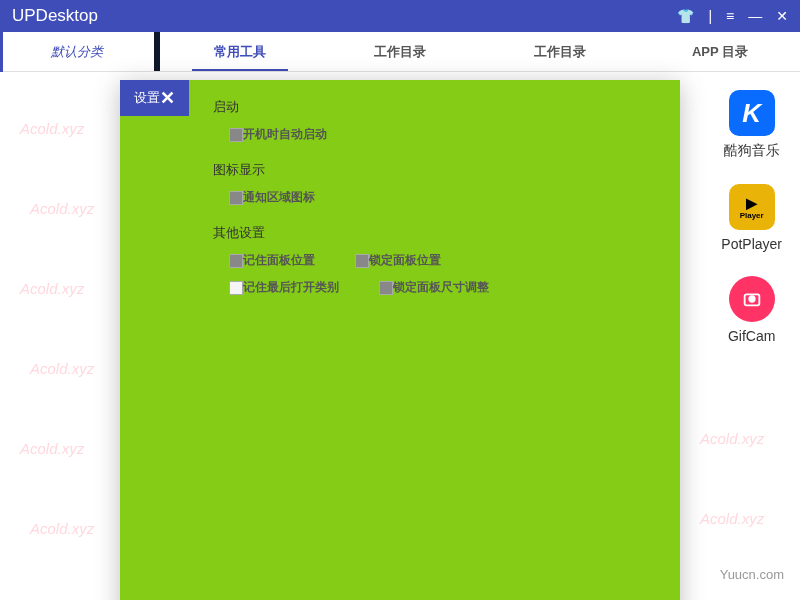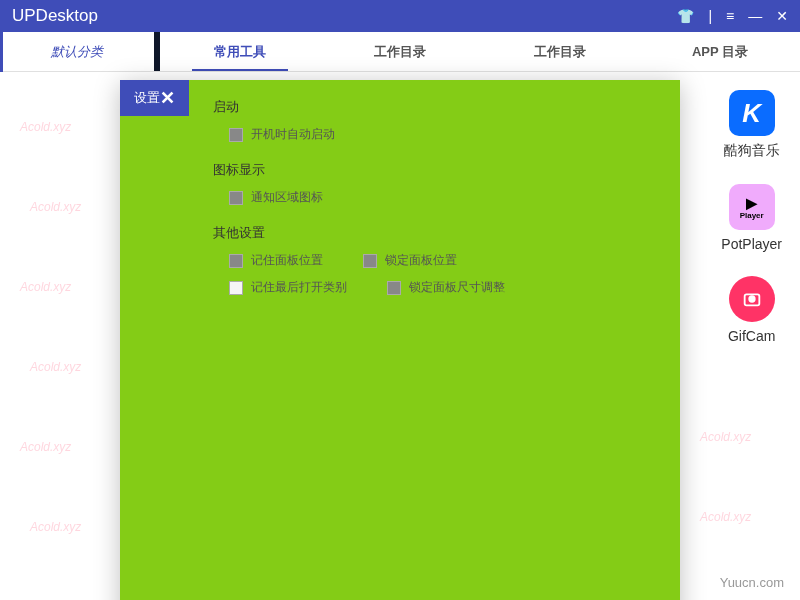--- a/index.html
+++ b/index.html
@@ -22,43 +22,43 @@
 
 .main { display: flex; height: calc(100% - 72px); }
 .content { flex: 1; position: relative; }
 
 .apps { position: absolute; right: 18px; top: 90px; display: flex; flex-direction: column; gap: 24px; align-items: center; }
 .app { display: flex; flex-direction: column; align-items: center; gap: 6px; cursor: pointer; }
 .app-icon { width: 46px; height: 46px; border-radius: 10px; display: flex; align-items: center; justify-content: center; font-weight: bold; }
 .app-label { font-size: 14px; color: #333; }
 
 .icon-k { background: #0a6cff; color: #fff; font-size: 26px; font-style: italic; }
-.icon-pot { background: #f0abfc; color: #000; font-size: 9px; flex-direction: column; }
+.icon-pot { background: #eab308; color: #000; font-size: 9px; flex-direction: column; }
 .icon-pot::before { content: '▶'; font-size: 14px; }
 .icon-gif { background: #ff3366; color: #fff; border-radius: 50%; }
 .icon-gif svg { width: 22px; height: 22px; }
 
 .modal { position: absolute; left: 120px; top: 80px; width: 560px; height: 556px; background: #84cc16; box-shadow: 0 4px 24px rgba(0,0,0,0.25); display: flex; flex-direction: row; }
 .modal-header { height: 36px; background: #3f4db8; display: flex; align-items: center; padding: 0 14px; color: #fff; font-size: 13px; }
 .modal-header-title { flex: 1; }
 .modal-close { cursor: pointer; font-size: 18px; font-weight: bold; }
 .modal-body { flex: 1; display: flex; }
 .modal-nav { width: 100px; background: #fafafa; }
 .modal-nav-item { height: 38px; display: flex; align-items: center; justify-content: center; font-size: 13px; color: #555; cursor: pointer; }
 .modal-nav-item.active { background: #e8e8e8; color: #333; }
 .modal-content { flex: 1; padding: 18px 24px; }
 .section { margin-bottom: 18px; }
 .section-title { font-size: 13px; font-weight: normal; color: #333; margin-bottom: 10px; }
 .option-row { display: flex; gap: 40px; margin-bottom: 10px; padding-left: 16px; }
-.option { display: flex; align-items: center; gap: 8px; font-size: 12px; color: #555; cursor: pointer; }
+.option { display: flex; align-items: center; gap: 0; font-size: 12px; color: #555; cursor: pointer; font-weight: bold; }
 .checkbox { width: 14px; height: 14px; border: 1px solid #aaa; background: #f5f5f5; }
 .checkbox.checked { background: #888; }
 
-.watermark { position: absolute; color: #ffb0c0; font-size: 12px; opacity: 0.5; pointer-events: none; font-style: italic; }
-.footer-mark { position: absolute; right: 16px; bottom: 10px; color: #999; font-size: 13px; }
+.watermark { position: absolute; color: #ffb0c0; font-size: 15px; opacity: 0.5; pointer-events: none; font-style: italic; }
+.footer-mark { position: absolute; right: 16px; bottom: 18px; color: #999; font-size: 13px; }
 </style>
 </head>
 <body>
 
 <div class="titlebar">
   <span class="titlebar-title">UPDesktop</span>
   <div class="titlebar-controls">
     <span class="titlebar-icon">👕</span>
     <span class="titlebar-icon">|</span>
     <span class="titlebar-icon">≡</span>

